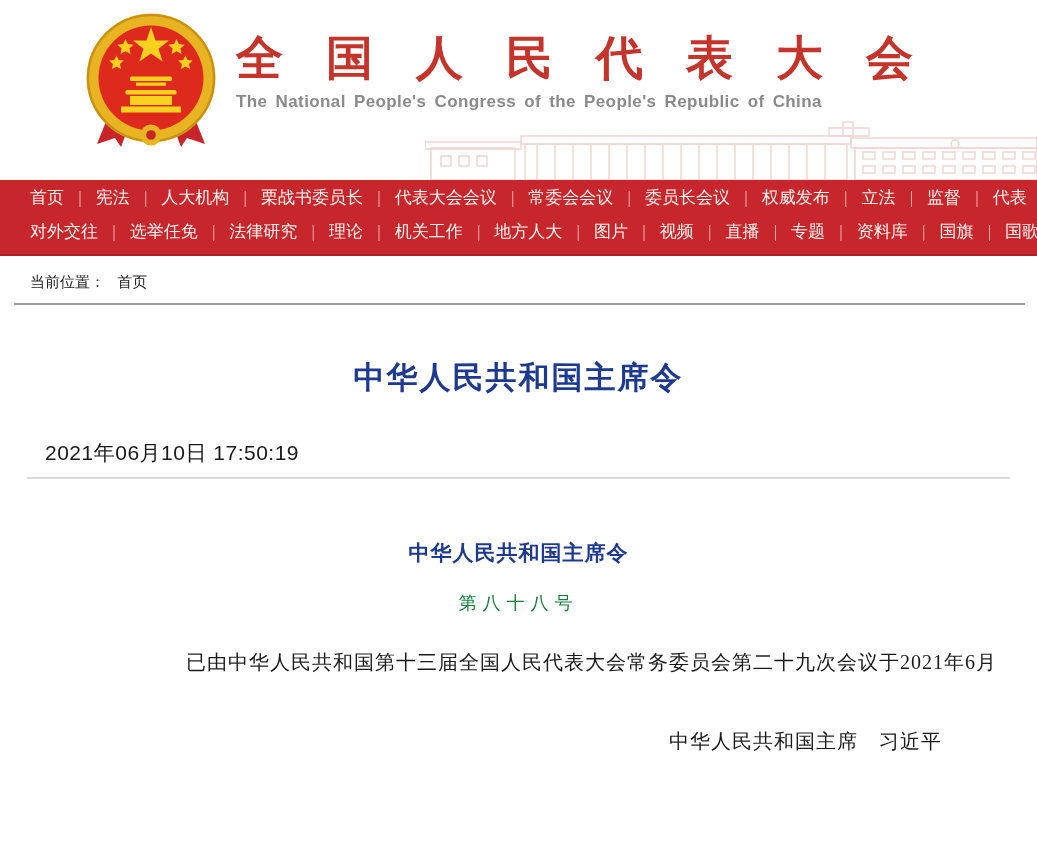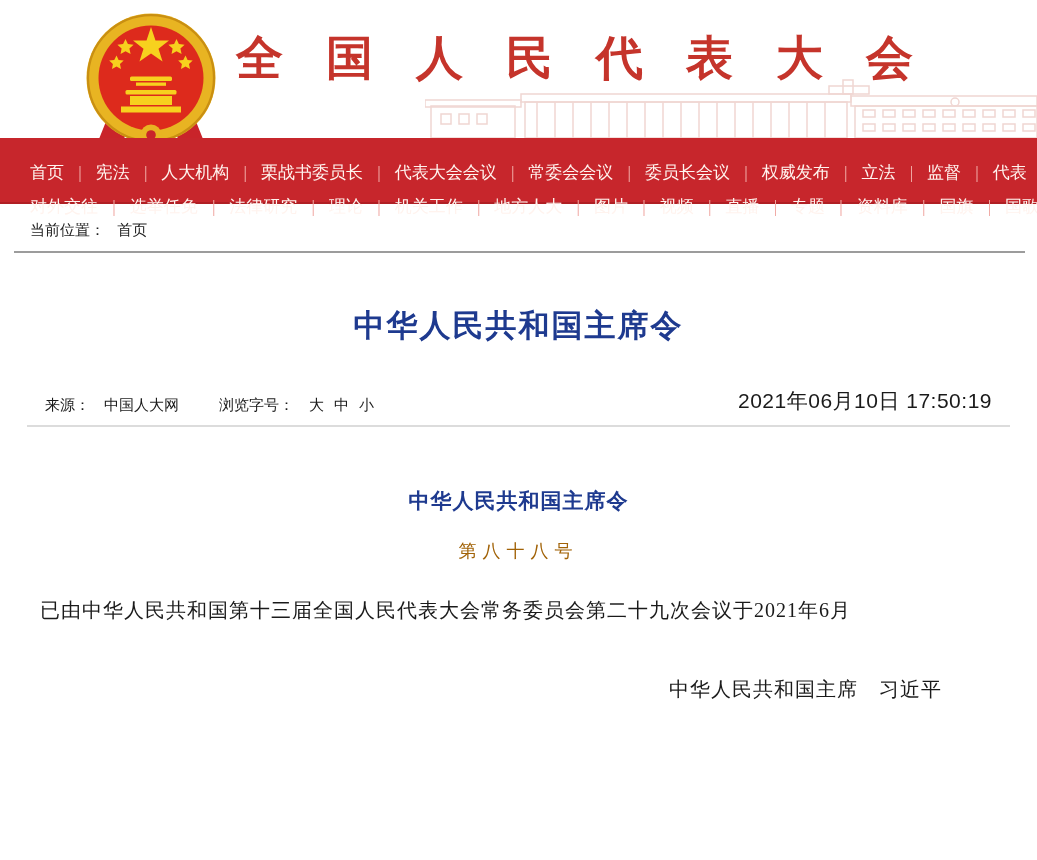--- a/index.html
+++ b/index.html
@@ -3,36 +3,36 @@
 <meta charset="utf-8">
 <style>
   * { margin:0; padding:0; box-sizing:border-box; }
   html,body { background:#ffffff; }
   .page {
     position:relative; width:1037px; height:860px; overflow:hidden;
     background:#ffffff; font-family:"Liberation Sans","DejaVu Sans",sans-serif;
   }
 
   
-  .site-header { position:relative; height:138px; background:#ffffff; overflow:hidden; }
+  .site-header { position:relative; height:180px; background:#ffffff; overflow:hidden; }
   .emblem { position:absolute; left:76px; top:6px; width:150px; height:150px; cursor:pointer; }
   .title-block { position:absolute; left:236px; top:30px; width:760px; }
   .site-title {
     font-size:47px; font-weight:bold; color:#c5342b;
     letter-spacing:43px; white-space:nowrap; line-height:56px;
   }
   .site-subtitle {
     margin-top:6px; font-size:17px; font-weight:bold; color:#8a8a8a;
     letter-spacing:0.4px; word-spacing:3px; white-space:nowrap;
   }
   .building-watermark { position:absolute; right:0; bottom:0; width:612px; height:66px; }
 
   
   .main-nav {
-    height:66px; background:#c7262c; padding:18px 0 0 30px;
+    height:76px; background:#c7262c; padding:1px 0 0 30px;
     border-bottom:2px solid #b01f24;
   }
   .nav-row { line-height:34px; white-space:nowrap; }
   .nav-link { color:#fff3ee; font-size:17px; text-decoration:none; cursor:pointer; }
   .sep { color:#f0a9a4; margin:0 8px; font-size:16px; }
 
   
   .breadcrumb { padding:17px 0 11px 30px; font-size:15px; color:#222; }
   .breadcrumb a { color:#222; text-decoration:none; cursor:pointer; margin-left:8px; }
   .breadcrumb-divider { border:none; border-top:2px solid #9c9c9c; margin:0 12px 0 14px; }
@@ -50,28 +50,28 @@
   .meta-left .fs-label { margin-right:10px; }
   .fs-link { color:#1a1a1a; text-decoration:none; cursor:pointer; margin:0 5px; }
   .meta-right { font-size:21px; color:#1a1a1a; letter-spacing:0.5px; }
   .meta-divider { border:none; border-top:2px solid #dcdcdc; margin:10px 27px 0 27px; }
 
   .doc-title {
     margin-top:60px; text-align:center; font-size:21px; font-weight:bold;
     color:#1e3a8f; font-family:"Liberation Serif","DejaVu Serif",serif; letter-spacing:1px;
   }
   .doc-number {
-    margin-top:24px; text-align:center; font-size:18px; color:#a16207;
+    margin-top:24px; text-align:center; font-size:18px; color:#15803d;
     font-family:Liberation Sans, sans-serif; letter-spacing:6px;
   }
   .doc-body {
     margin:24px 40px 0 40px; font-size:20px; color:#1a1a1a; line-height:47px;
     font-family:"Liberation Serif","DejaVu Serif",serif;
   }
-  .doc-body .line { text-align:left; letter-spacing:1px; }
+  .doc-body .line { text-align:right; letter-spacing:1px; }
   .doc-body .line.center { text-align:center; }
   .signature {
     margin:42px 95px 0 0; text-align:right; font-size:20px; color:#1a1a1a;
     font-family:"Liberation Serif","DejaVu Serif",serif; letter-spacing:1px;
   }
 </style>
 </head>
 <body>
 
 <div class="page">
@@ -100,20 +100,21 @@
         <rect x="36" y="60" width="28" height="6" fill="#f7d11e"></rect>
         <rect x="30" y="67" width="40" height="4" fill="#f7d11e"></rect>
 
         <circle cx="50" cy="86" r="7" fill="#e8b422"></circle>
         <circle cx="50" cy="86" r="3.2" fill="#c9242a"></circle>
       </svg>
     </div>
 
     <div class="title-block">
       <div class="site-title">全国人民代表大会</div>
+      <div class="site-subtitle">The National People's Congress of the People's Republic of China</div>
     </div>
 
     <svg class="building-watermark" viewBox="0 0 612 66" fill="none" stroke="#f0d6d2" stroke-width="1.5">
 
       <rect x="6" y="34" width="84" height="32"></rect>
       <rect x="16" y="42" width="10" height="10"></rect>
         <rect x="34" y="42" width="10" height="10"></rect>
         <rect x="52" y="42" width="10" height="10"></rect>
       <rect x="0" y="28" width="96" height="7"></rect>
 
@@ -172,23 +173,20 @@
   <div class="breadcrumb">
     <span>当前位置：</span>
     <a>首页</a>
   </div>
   <hr class="breadcrumb-divider">
 
   <main>
     <h1 class="page-title">中华人民共和国主席令</h1>
 
     <div class="meta-row">
-      <div class="meta-left">
-        <span>来源：</span><span class="source">中国人大网</span><span class="fs-label">浏览字号：</span><span id="font-size-links"><a class="fs-link">大</a><a class="fs-link">中</a><a class="fs-link">小</a></span>
-      </div>
       <div class="meta-right">2021年06月10日  17:50:19</div>
     </div>
     <hr class="meta-divider">
 
     <h2 class="doc-title">中华人民共和国主席令</h2>
     <div class="doc-number">第八十八号</div>
 
     <div class="doc-body" id="doc-body">
         <div class="line">已由中华人民共和国第十三届全国人民代表大会常务委员会第二十九次会议于2021年6月</div>
       </div>

